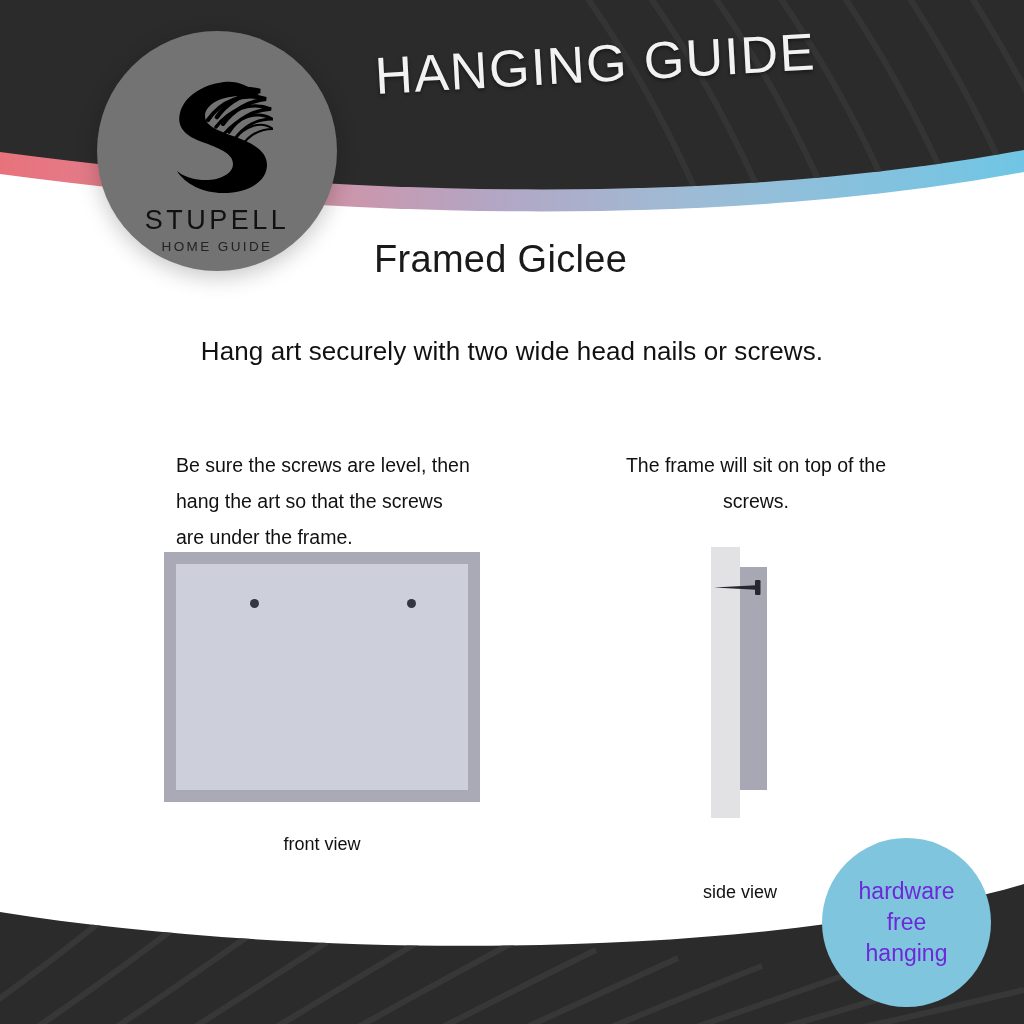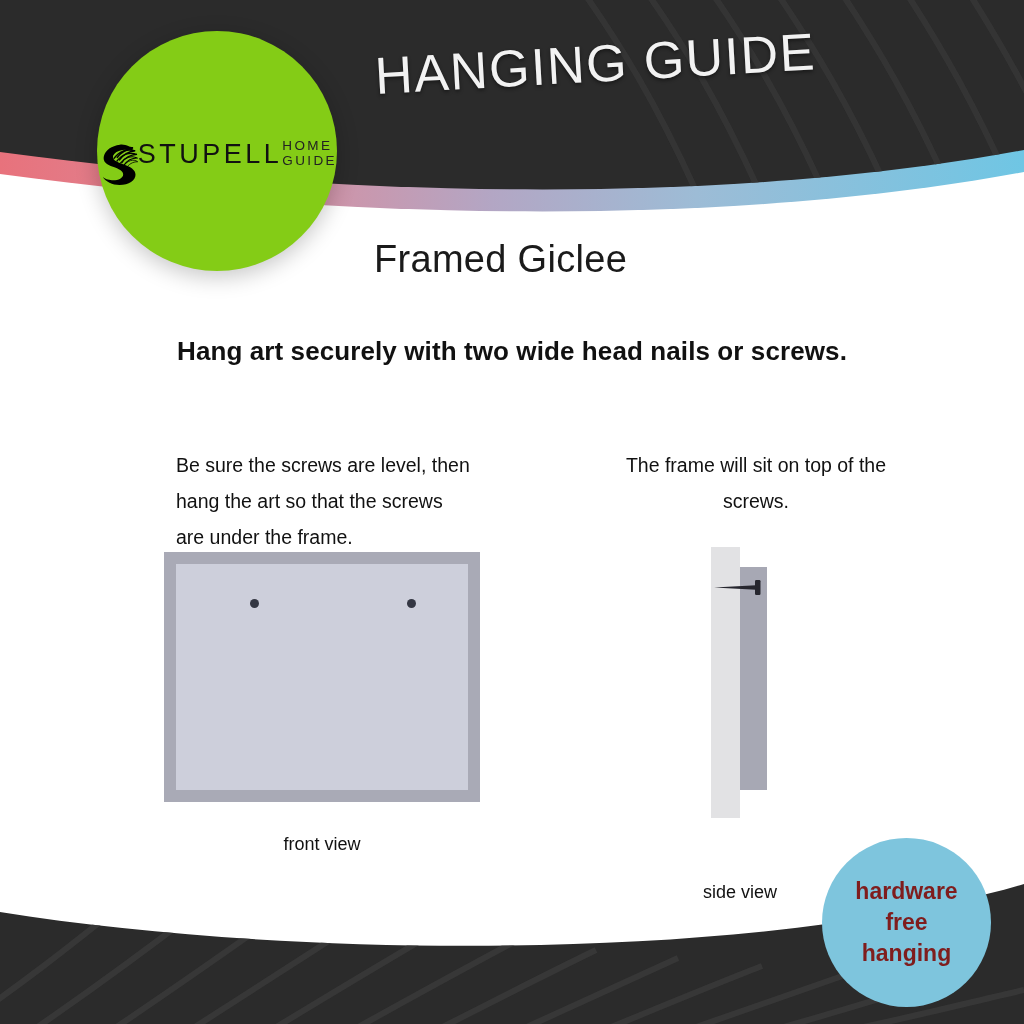--- a/index.html
+++ b/index.html
@@ -11,23 +11,23 @@
     position:relative;
   }
   #page{position:absolute;inset:0;width:1024px;height:1024px;overflow:hidden;background:#fff;}
 
   
   .deco{position:absolute;left:0;top:0;width:1024px;height:1024px;pointer-events:none;}
 
   
   .logo-badge{
     position:absolute;left:97px;top:31px;width:240px;height:240px;
-    border-radius:50%;background:#84cc16;
+    border-radius:50%;background:#737373;
     box-shadow:0 6px 22px rgba(0,0,0,.22);
-    display:flex;align-items:center;justify-content:space-between;
+    display:flex;flex-direction:column;align-items:center;justify-content:center;
     z-index:5;
   }
   .logo-mark{width:112px;height:122px;margin-top:28px;}
   .logo-word{
     font-family:"Liberation Sans", sans-serif;
     font-size:27px;letter-spacing:3.5px;color:#111;
     margin-top:6px;font-weight:400;
   }
   .logo-sub{
     font-family:"Liberation Sans", sans-serif;
@@ -48,21 +48,21 @@
   
   .product-title{
     position:absolute;left:374px;top:238px;
     font-size:38px;color:#1a1a1a;font-weight:400;letter-spacing:.3px;
     z-index:4;white-space:nowrap;
   }
 
   
   .main-instruction{
     position:absolute;left:0;top:336px;width:1024px;
-    text-align:center;font-size:26px;color:#111;font-weight:700;
+    text-align:center;font-size:26px;color:#111;font-weight:400;
     letter-spacing:.1px;z-index:4;
   }
 
   
   .caption{
     position:absolute;font-size:19.5px;line-height:36px;color:#111;z-index:4;
   }
   .caption-left{left:176px;top:447px;width:300px;text-align:left;}
   .caption-right{left:596px;top:447px;width:320px;text-align:center;}
 
@@ -98,21 +98,21 @@
     position:absolute;font-size:18px;color:#111;z-index:4;text-align:center;
   }
   .label-front{left:164px;top:834px;width:316px;}
   .label-side{left:636px;top:844px;width:208px;margin-top:38px;}
 
   
   .hw-badge{
     position:absolute;left:822px;top:838px;width:169px;height:169px;
     border-radius:50%;background:#7ec5dd;z-index:6;
     display:flex;flex-direction:column;align-items:center;justify-content:center;
-    color:#7f1d1d;font-size:23px;line-height:31px;text-align:center;font-weight:bold;
+    color:#6d28d9;font-size:23px;line-height:31px;text-align:center;
   }
   .hw-badge span{display:block;}
 </style>
 </head>
 <body>
 
 <div id="page">
 
   <svg class="deco" viewBox="0 0 1024 1024" width="1024" height="1024" preserveAspectRatio="none" aria-hidden="true">
     <defs>

